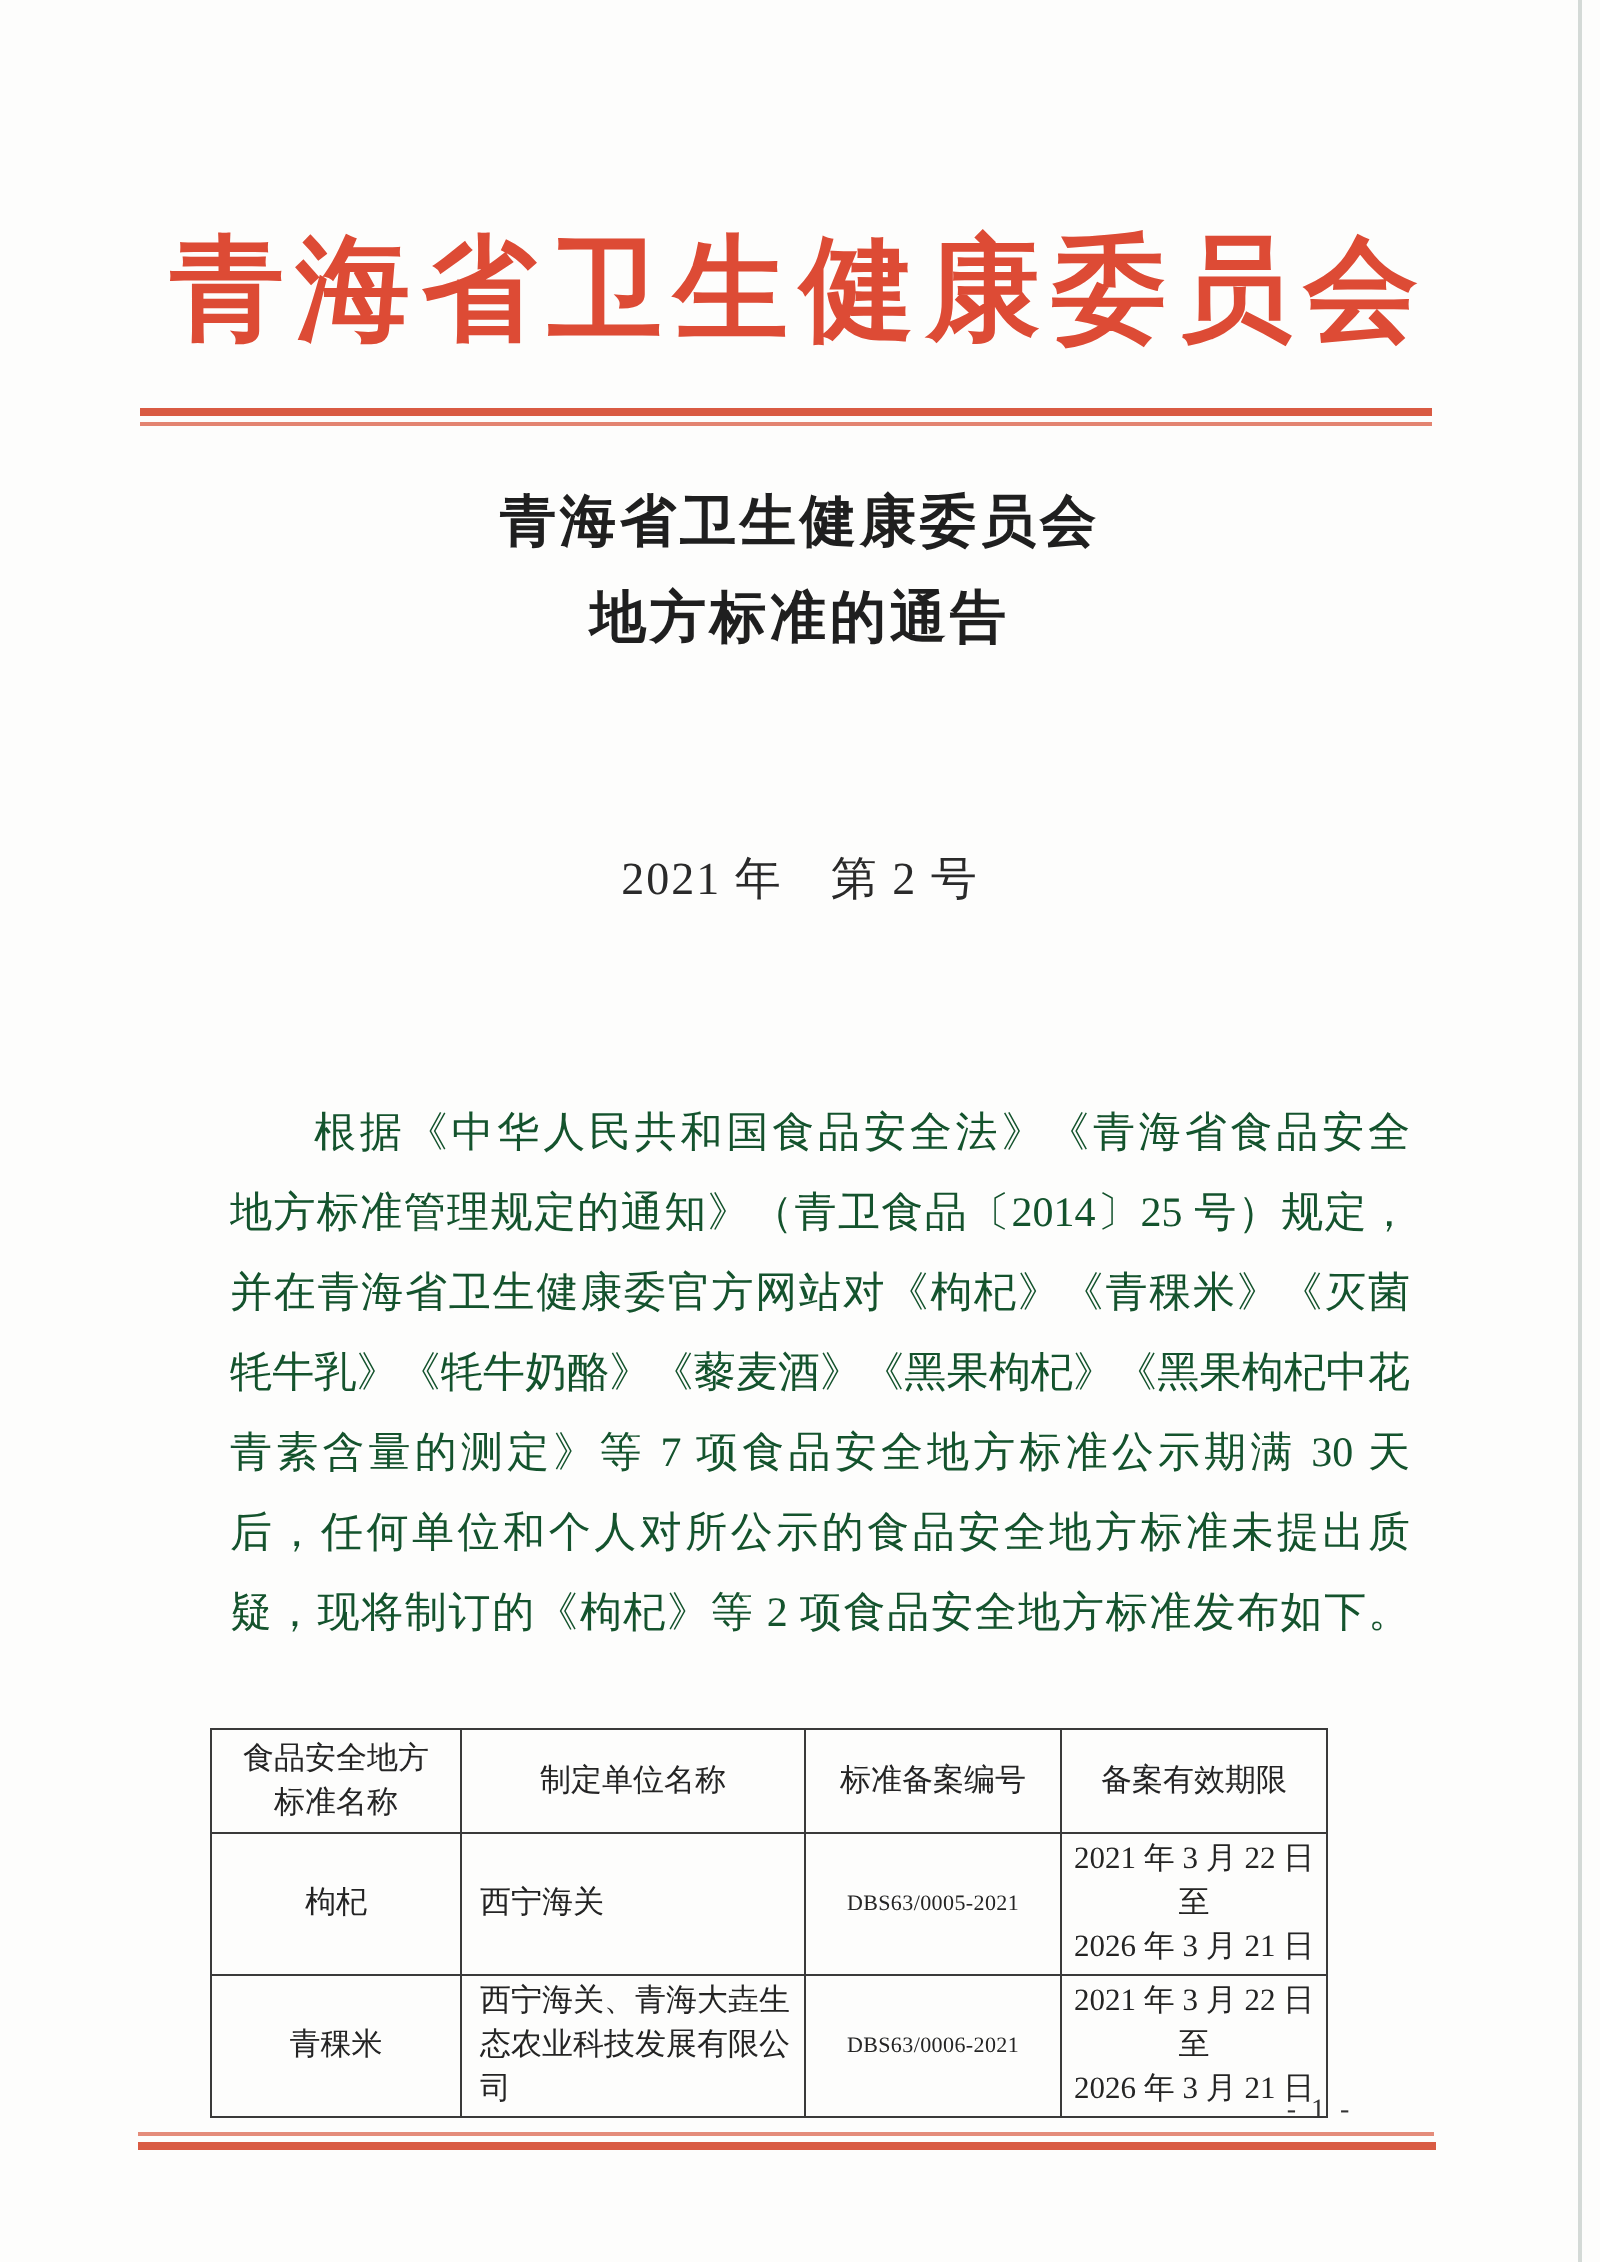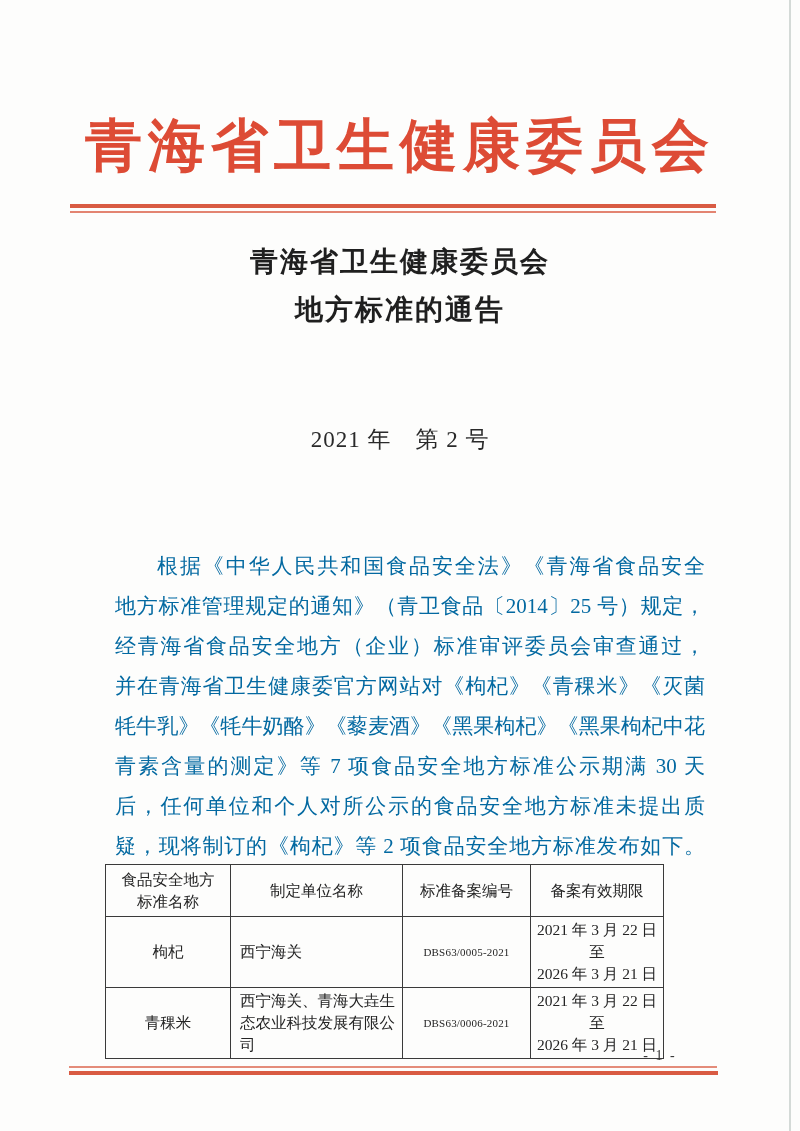--- a/index.html
+++ b/index.html
@@ -74,21 +74,21 @@
     color: #2a2a2a;
   }
 
   
   .body-block {
     position: absolute;
     top: 546px; left: 115px;
     width: 590px;
     font-size: 21px;
     line-height: 40px;
-    color: #0369a1;
+    color: #14532d;
   }
   .bline {
     text-align: justify;
     text-align-last: justify;
     height: 40px;
     overflow: hidden;
   }
   .bline.indent { text-indent: 2em; }
 
   
@@ -152,21 +152,20 @@
   <div class="doc-title">
     <div>青海省卫生健康委员会</div>
     <div>地方标准的通告</div>
   </div>
 
   <div class="issue">2021 年　第 2 号</div>
 
   <div class="body-block">
     <div class="bline indent">根据《中华人民共和国食品安全法》《青海省食品安全</div>
     <div class="bline">地方标准管理规定的通知》（青卫食品〔2014〕25 号）规定，</div>
-    <div class="bline">经青海省食品安全地方（企业）标准审评委员会审查通过，</div>
     <div class="bline">并在青海省卫生健康委官方网站对《枸杞》《青稞米》《灭菌</div>
     <div class="bline">牦牛乳》《牦牛奶酪》《藜麦酒》《黑果枸杞》《黑果枸杞中花</div>
     <div class="bline">青素含量的测定》等 7 项食品安全地方标准公示期满 30 天</div>
     <div class="bline">后，任何单位和个人对所公示的食品安全地方标准未提出质</div>
     <div class="bline">疑，现将制订的《枸杞》等 2 项食品安全地方标准发布如下。</div>
   </div>
 
   <table class="std-table">
     <colgroup>
       <col style="width:125px">

